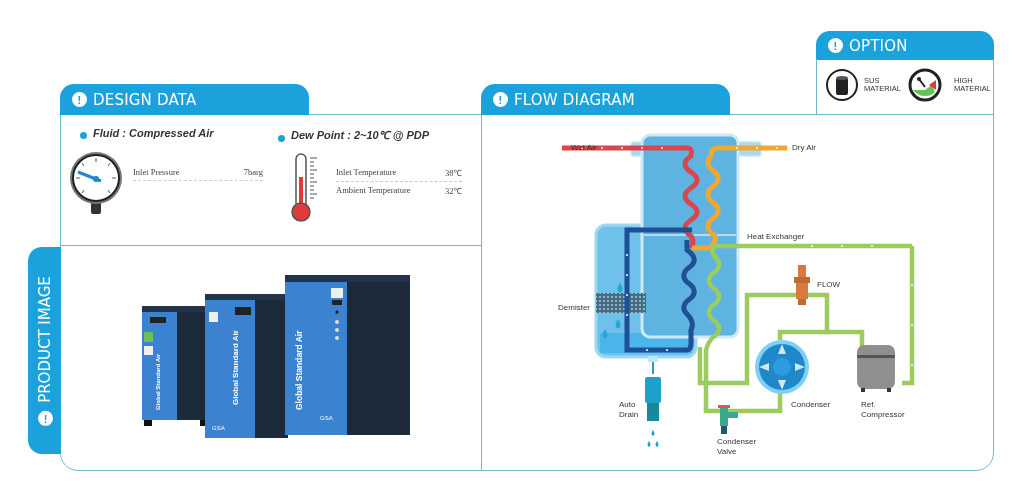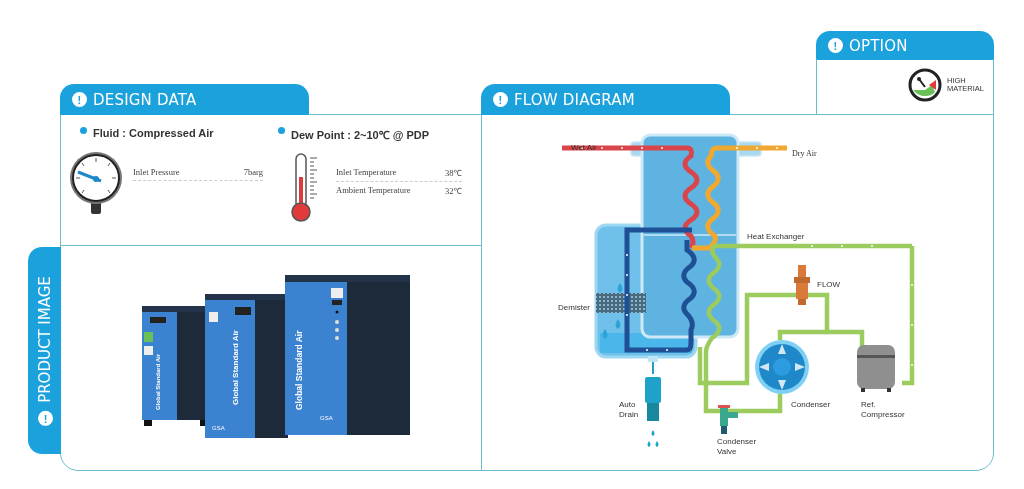--- a/index.html
+++ b/index.html
@@ -35,21 +35,21 @@
   }
   .tab-product .vlabel {
     position: absolute; left: 50%; top: 50%; transform: translate(-50%,-50%) rotate(-90deg);
     white-space: nowrap; color: #fff; font-family: "DejaVu Sans", sans-serif; font-size: 15px;
     display: flex; align-items: center;
   }
   .tab-product .vlabel .excl { transform: rotate(90deg); margin-right: 8px;
     width: 15px; height: 15px; border-radius: 50%; background: #fff; color: #1ba1dc; font-size: 11px; font-weight:bold;
     display:inline-flex; align-items:center; justify-content:center; font-family: "Liberation Sans", sans-serif; }
 
-  .bullet-title { position: absolute; font-size: 11px; font-weight: bold; color: #333; display: flex; align-items: flex-start; }
+  .bullet-title { position: absolute; font-size: 11px; font-weight: bold; color: #333; display: flex; align-items: flex-end; font-style: italic; }
   .bullet-title .dot { width: 7px; height: 7px; border-radius: 50%; background: #1ba1dc; margin-right: 6px; }
   .spec { position: absolute; font-size: 8.5px; color: #444; }
   .spec-row { display: flex; justify-content: space-between; padding: 3px 0; font-family: Liberation Serif, serif; }
   .spec-row.first { border-bottom: 1px dashed #ccc; }
 
   .opt-item { position: absolute; display: flex; align-items: center; font-size: 7.5px; color: #333; line-height: 1.1; }
 
   .flow-label { position: absolute; font-size: 8px; color: #333; line-height: 1.25; }
 </style>
 </head>
@@ -65,29 +65,40 @@
 </div>
 <div class="tab tab-flow">
   <span class="excl">!</span>
   <span>FLOW DIAGRAM</span>
 </div>
 <div class="tab tab-option">
   <span class="excl">!</span>
   <span>OPTION</span>
 </div>
 <div class="option-box">
+  <div class="opt-item" style="left:8px; top:9px;">
+    <svg width="34" height="34" viewBox="0 0 34 34">
+      <circle cx="17" cy="17" r="15" fill="#fff" stroke="#222" stroke-width="2"></circle>
+      <rect x="11" y="10" width="12" height="17" rx="2" fill="#222"></rect>
+      <ellipse cx="17" cy="10" rx="6" ry="2" fill="#555"></ellipse>
+    </svg>
+    <div style="margin-left:5px;">
+      <div>SUS</div>
+      <div>MATERIAL</div>
+    </div>
+  </div>
   <div class="opt-item" style="left:91px; top:9px;">
     <svg width="34" height="34" viewBox="0 0 34 34">
       <circle cx="17" cy="17" r="15" fill="#fff" stroke="#222" stroke-width="3"></circle>
       <path d="M5 22 Q10 28 17 28 Q24 28 27 24 L24 17 L17 22 Z" fill="#6bbf59"></path>
       <path d="M21 17 L28 12 L28 22 Z" fill="#e03a3a"></path>
       <line x1="17" y1="19" x2="11" y2="11" stroke="#222" stroke-width="2"></line>
       <circle cx="11" cy="11" r="2" fill="#222"></circle>
     </svg>
-    <div style="margin-left:5px;">
+    <div style="margin-left:12px;">
       <div>HIGH</div>
       <div>MATERIAL</div>
     </div>
   </div>
 </div>
 
 <div class="tab-product">
   <div class="vlabel">
     <span class="excl">!</span>
     <span>PRODUCT IMAGE</span>
@@ -289,21 +300,21 @@
   <g>
     <rect x="166" y="241" width="10" height="6" fill="#bfe6f8"></rect>
     <rect x="170" y="247" width="2" height="12" fill="#2a9dc4"></rect>
     <rect x="163" y="262" width="16" height="26" rx="2" fill="#1fa2c9"></rect>
     <rect x="165" y="288" width="12" height="18" fill="#18889f"></rect>
     <path d="M171 315 q3 4 0 6 q-3 -2 0 -6z M167 326 q3 4 0 6 q-3 -2 0 -6z M175 326 q3 4 0 6 q-3 -2 0 -6z" fill="#1fa2c9"></path>
   </g>
 </svg>
 
 <div class="flow-label" style="left:571px; top:143px;">Wet Air</div>
-<div class="flow-label" style="left:792px; top:149px;font-family:Liberation Serif, serif;">Dry Air</div>
+<div class="flow-label" style="left:792px; top:143px;">Dry Air</div>
 <div class="flow-label" style="left:747px; top:232px;">Heat Exchanger</div>
 <div class="flow-label" style="left:817px; top:280px;">FLOW</div>
 <div class="flow-label" style="left:558px; top:303px;">Demister</div>
 <div class="flow-label" style="left:619px; top:400px;">
   <div>Auto</div>
   <div>Drain</div>
 </div>
 <div class="flow-label" style="left:791px; top:400px;">Condenser</div>
 <div class="flow-label" style="left:861px; top:400px;">
   <div>Ref.</div>

